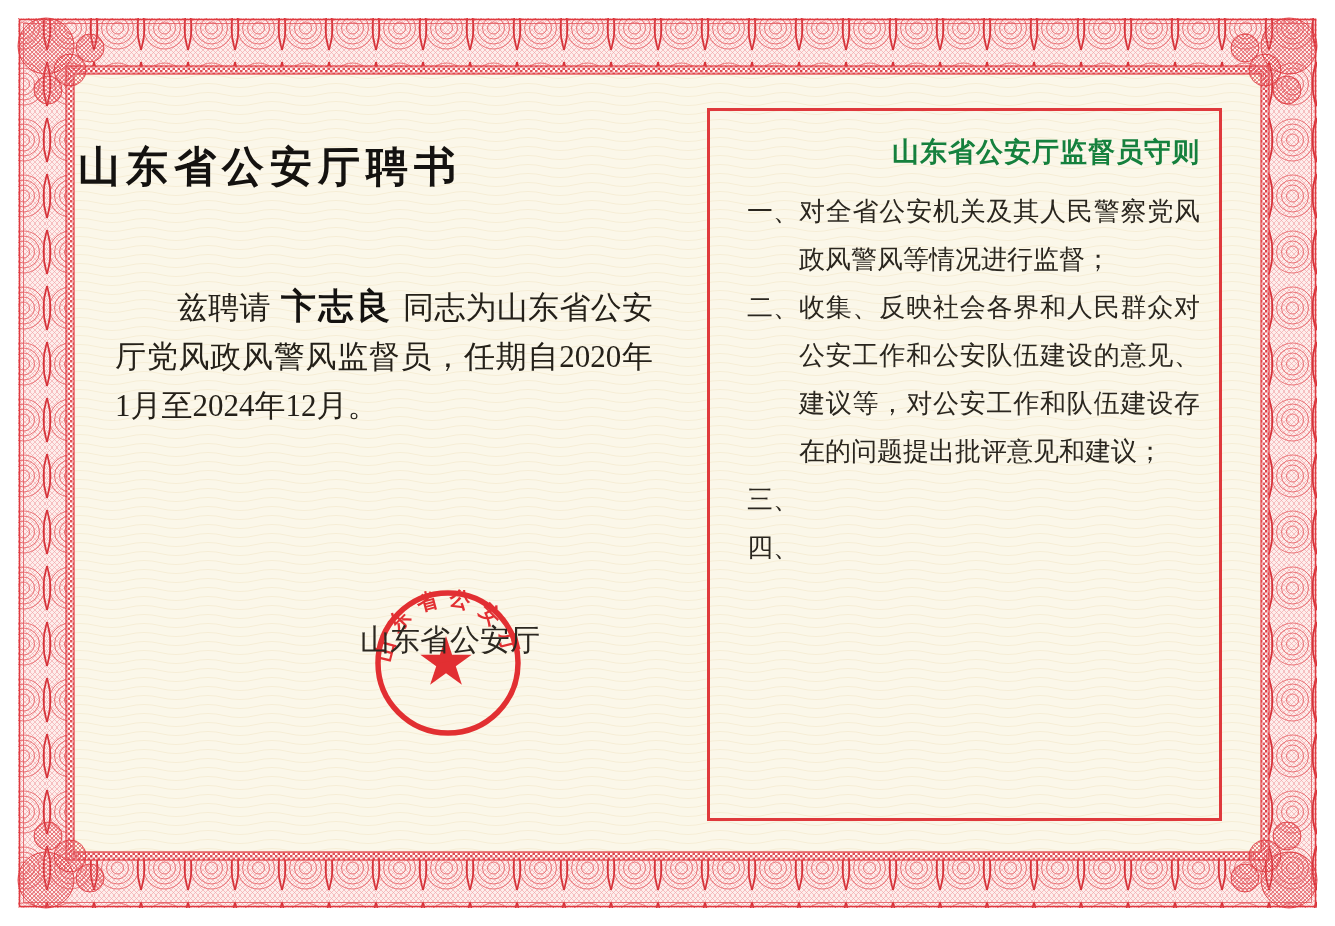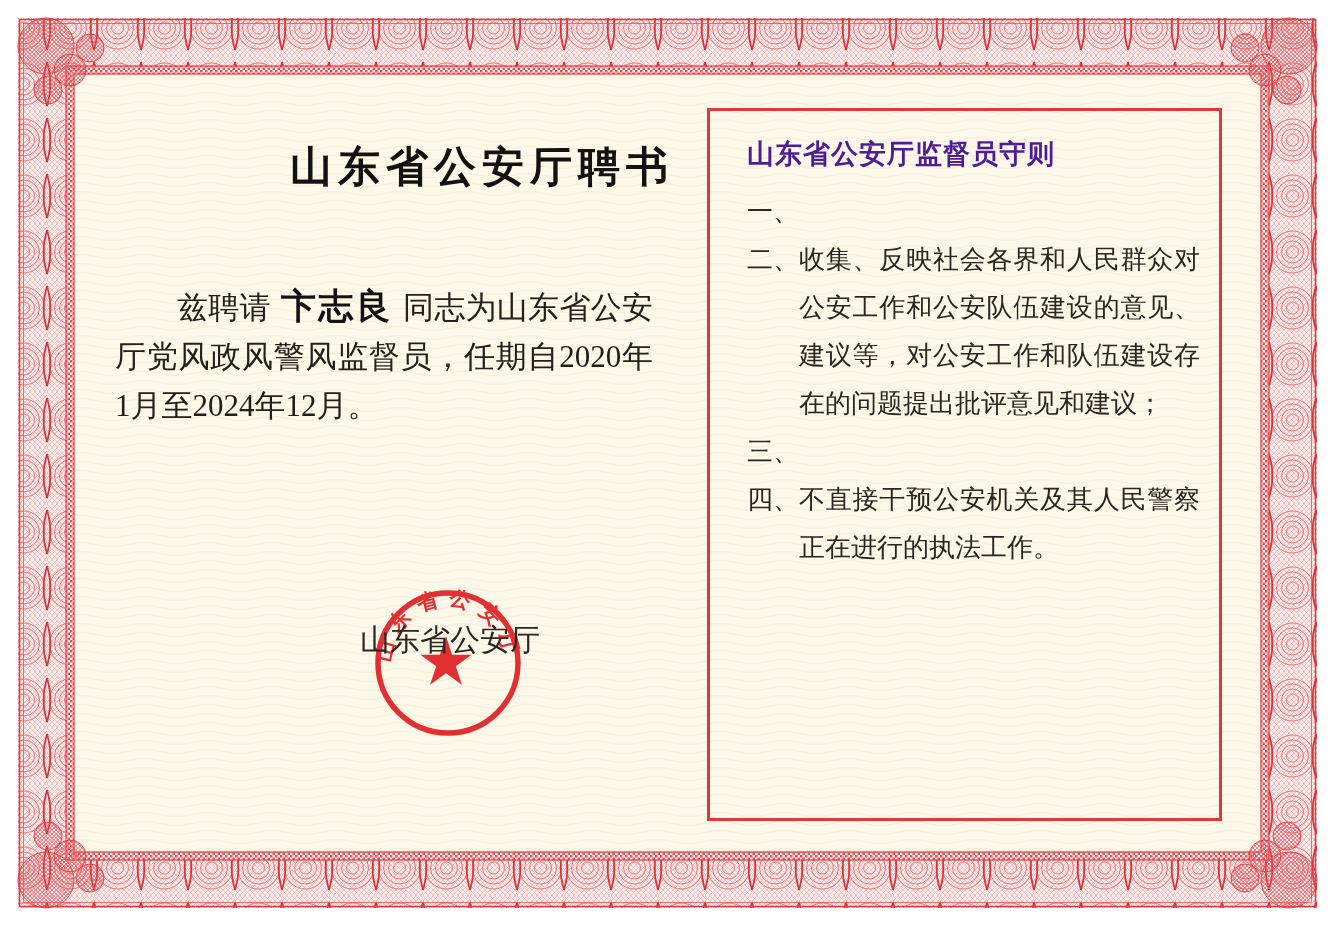--- a/index.html
+++ b/index.html
@@ -8,21 +8,21 @@
     position: relative;
     background: #ffffff;
     font-family: "Liberation Serif", "DejaVu Serif", serif;
     overflow: hidden;
     color: #1f1d1b;
   }
   .border-svg { position: absolute; left: 0; top: 0; z-index: 0; }
 
   .cert-title {
     position: absolute; top: 139px; left: 78px; width: 596px;
-    text-align: right;
+    text-align: left;
     font-size: 42px; font-weight: 900; letter-spacing: 6px;
     color: #141210; z-index: 2;
   }
   .cert-body {
     position: absolute; top: 251px; left: 115px; width: 538px;
     font-size: 31px; line-height: 49px;
     text-align: justify; text-indent: 62px;
     color: #242019; z-index: 2;
   }
   .appointee {
@@ -39,23 +39,24 @@
     position: absolute; left: 368px; top: 583px; width: 160px; height: 160px;
     z-index: 1; opacity: 0.92;
   }
   .rules-panel {
     position: absolute; left: 707px; top: 108px; width: 515px; height: 713px;
     border: 3px solid #df393c; box-sizing: border-box;
     padding: 25px 19px 0 37px;
     color: #2a261f; z-index: 2;
   }
   .rules-title {
-    text-align: left; font-size: 27px; font-weight: 700;
+    text-align: right; font-size: 27px; font-weight: 700;
     line-height: 36px; letter-spacing: 1px; margin: 0 0 16px 0;
-    color: #4c1d95;
+    color: #15803d;
+    font-family: Liberation Mono, monospace;
   }
   .rule { display: flex; font-size: 26px; line-height: 48px; }
   .rule-num { flex: 0 0 50px; }
   .rule-text { flex: 1; text-align: justify; }
 </style>
 </head>
 <body>
 
 <svg class="border-svg" width="1335" height="926" viewBox="0 0 1335 926">
   <defs>
@@ -144,25 +145,25 @@
 
 <div class="sig-block">
   <div>山东省公安厅</div>
 </div>
 
 <div class="rules-panel">
   <div class="rules-title">山东省公安厅监督员守则</div>
 
   <div class="rule">
     <span class="rule-num">一、</span>
+    <span class="rule-text">对全省公安机关及其人民警察党风政风警风等情况进行监督；</span>
   </div>
   <div class="rule">
     <span class="rule-num">二、</span>
     <span class="rule-text">收集、反映社会各界和人民群众对公安工作和公安队伍建设的意见、建议等，对公安工作和队伍建设存在的问题提出批评意见和建议；</span>
   </div>
   <div class="rule">
     <span class="rule-num">三、</span>
   </div>
   <div class="rule">
     <span class="rule-num">四、</span>
-    <span class="rule-text">不直接干预公安机关及其人民警察正在进行的执法工作。</span>
   </div>
 </div>
 
 </body></html>

